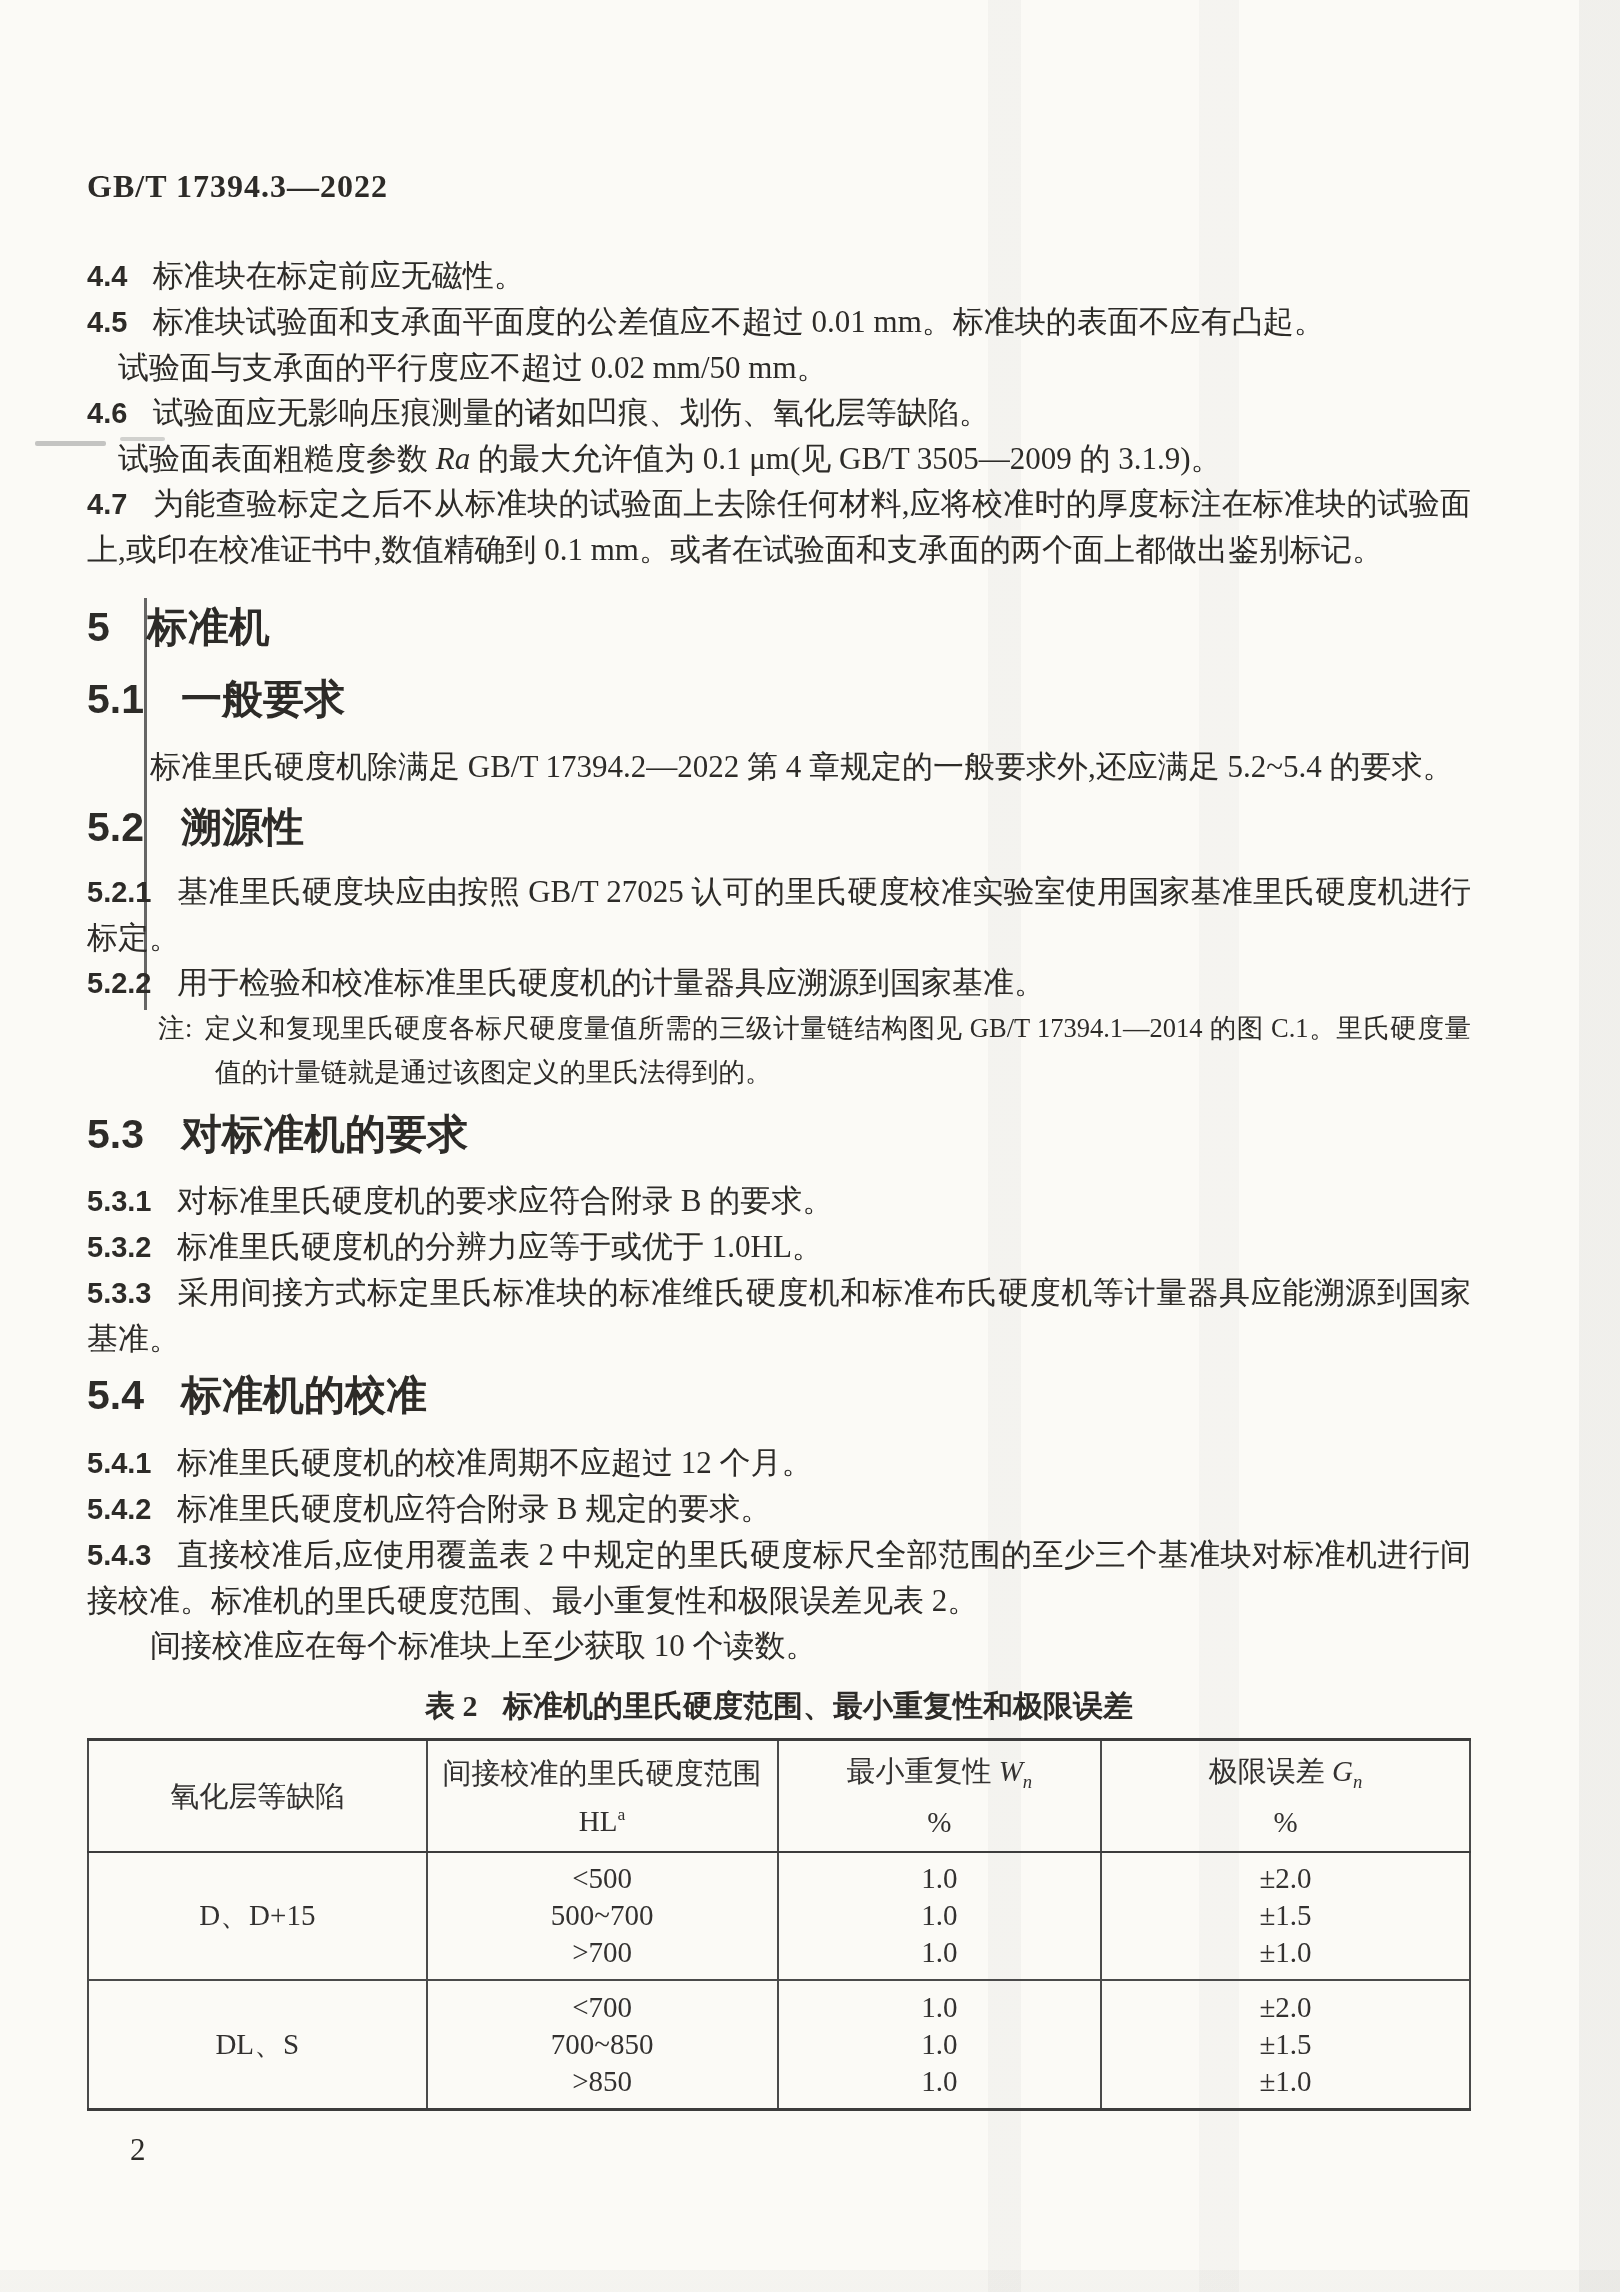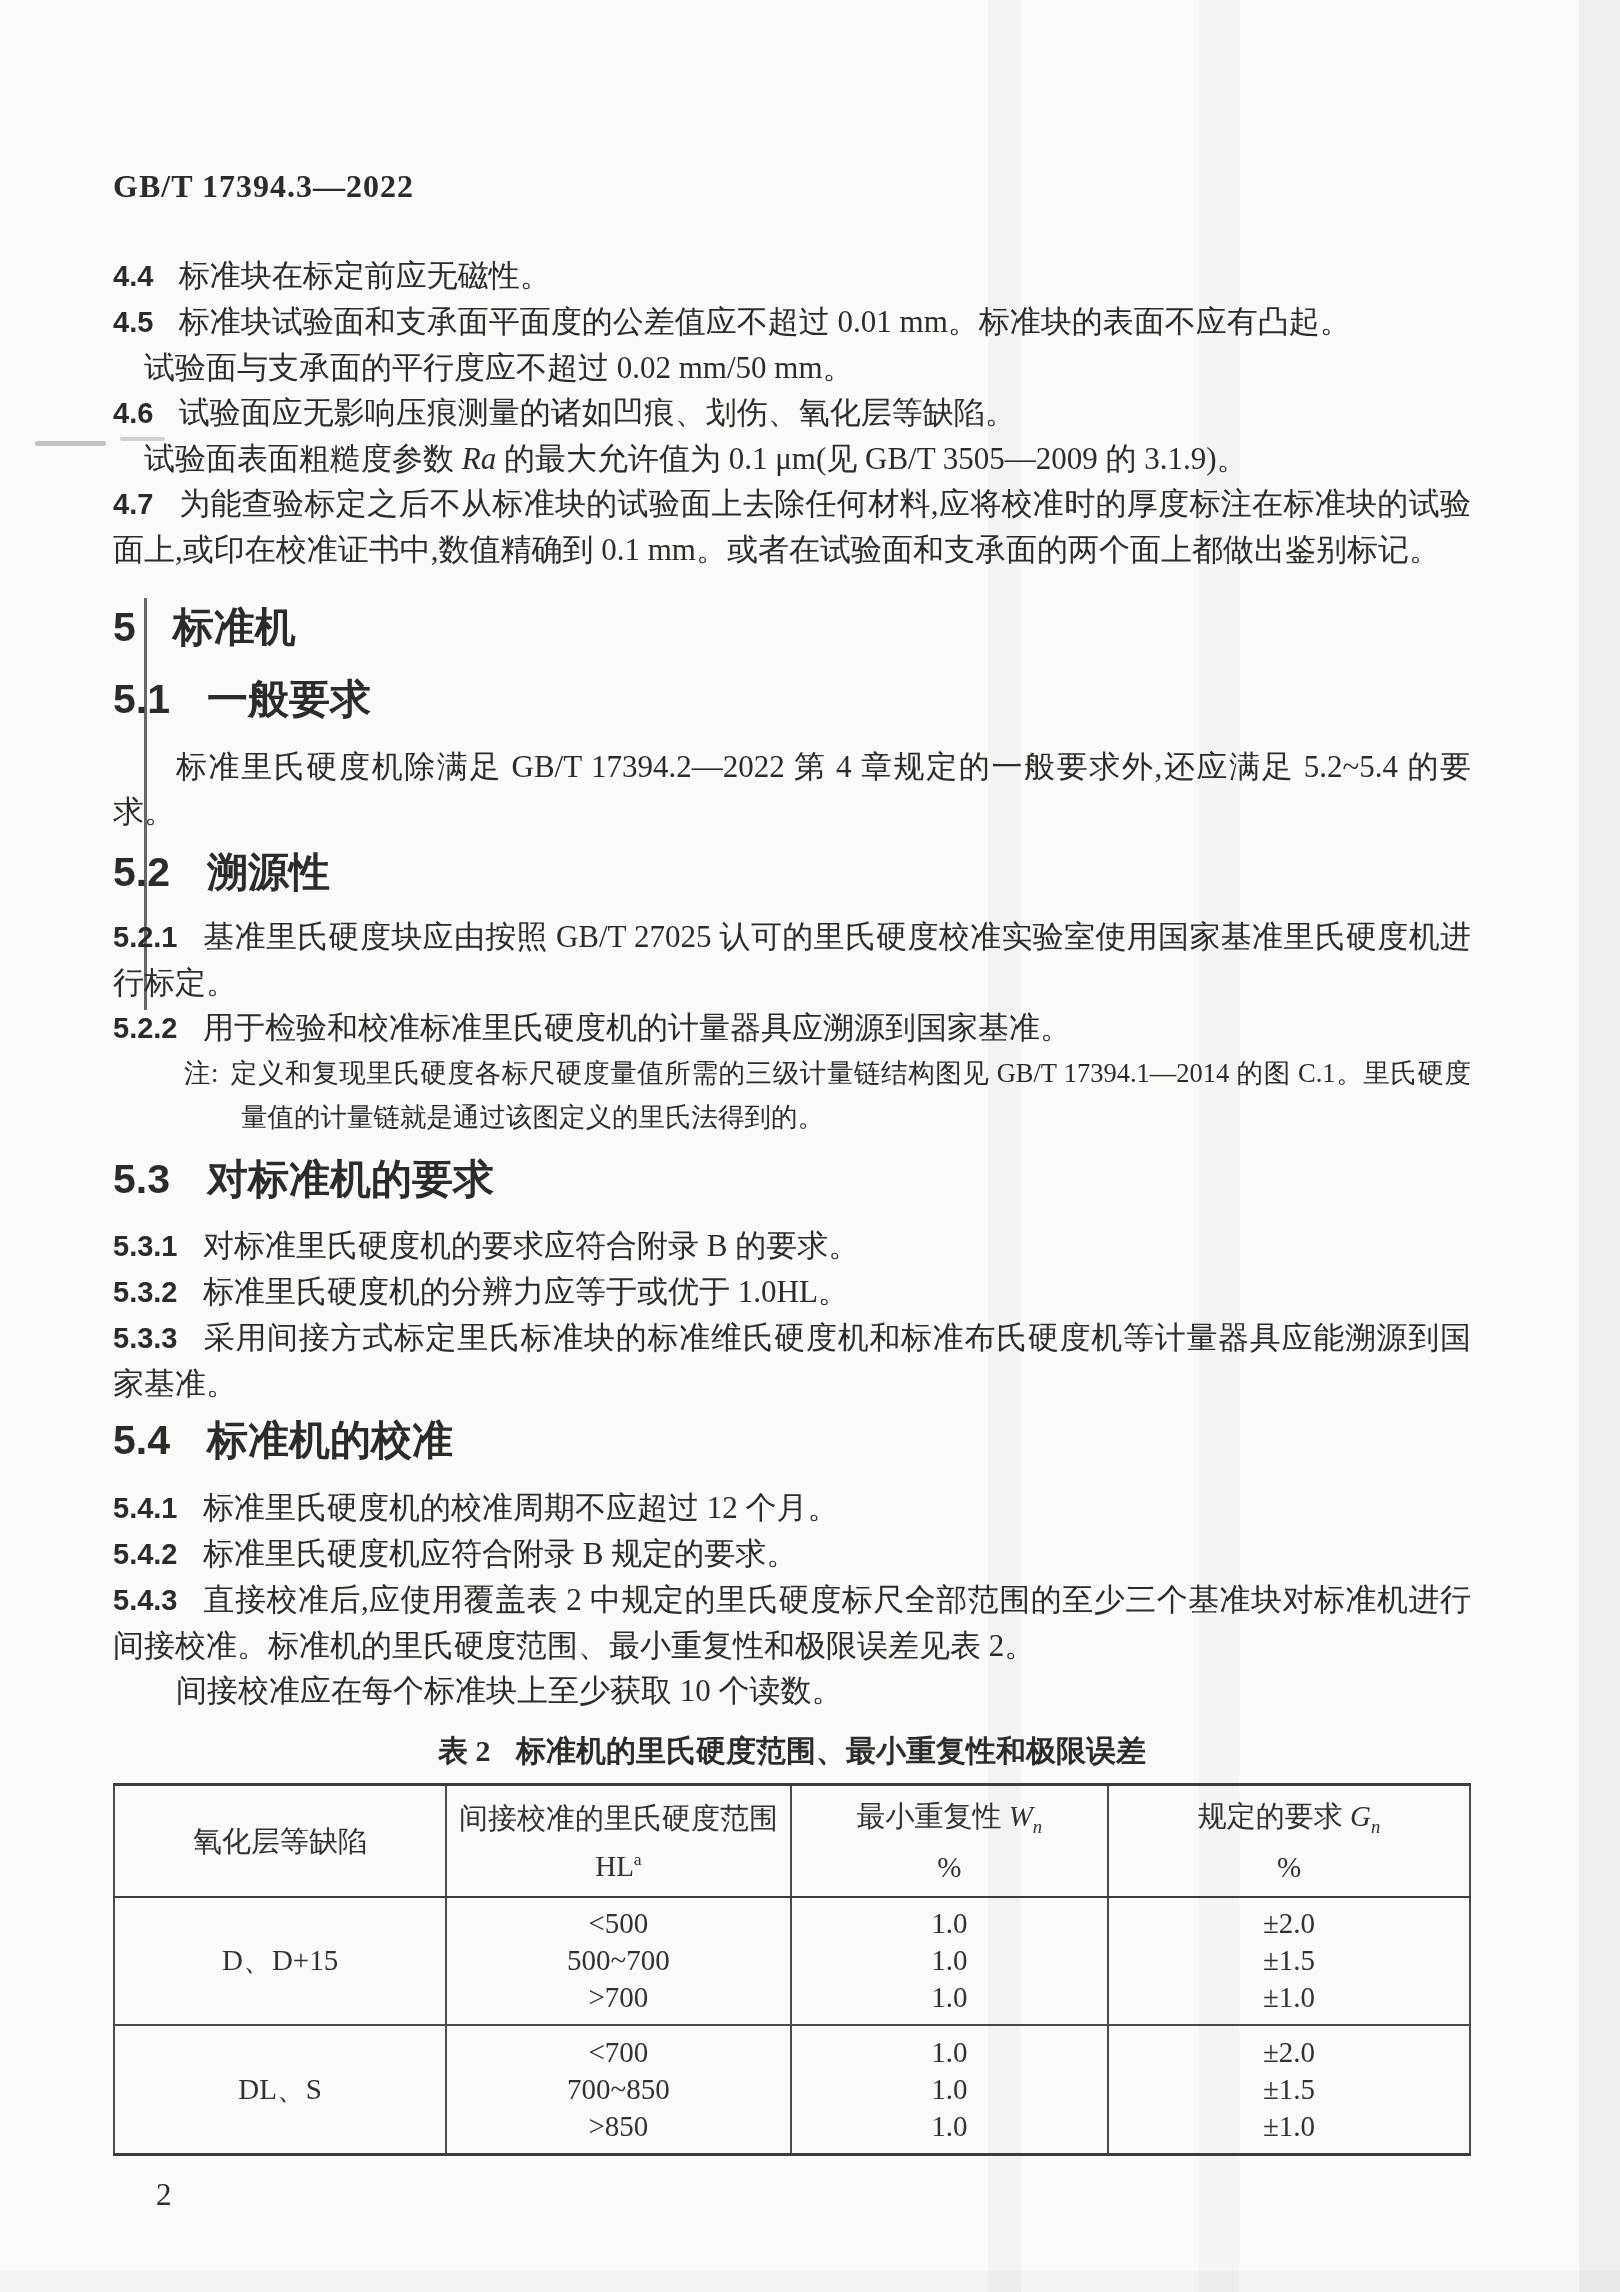--- a/index.html
+++ b/index.html
@@ -13,21 +13,21 @@
   }
   
   .page::before{
     content:"";position:absolute;inset:0;pointer-events:none;
     background:
       linear-gradient(90deg, transparent 0 61%, rgba(110,110,110,.05) 61% 63%, transparent 63% 74%, rgba(110,110,110,.045) 74% 76.5%, transparent 76.5% 97.5%, rgba(100,100,100,.07) 97.5% 100%),
       linear-gradient(0deg, rgba(120,120,120,.05) 0 1%, transparent 1% 100%);
   }
   .content{
     position:absolute;inset:0;
-    padding:167px 149px 0 113px;
+    padding:167px 149px 0 87px;
     box-sizing:border-box;
   }
   .running-header{
     font-size:32px;font-weight:700;line-height:39px;
     letter-spacing:1px;margin:0 0 47px 0;
   }
   p{margin:0;}
   .clause{font-size:31px;line-height:45px;text-align:justify;}
   .num{
     font-family:"Liberation Sans","DejaVu Sans",sans-serif;
@@ -194,21 +194,21 @@
           </th>
           <th>
             <div>间接校准的里氏硬度范围</div>
             <div><span>HL</span><sup>a</sup></div>
           </th>
           <th>
             <div><span>最小重复性 </span><span class="var">W</span><sub>n</sub></div>
             <div>%</div>
           </th>
           <th>
-            <div><span>规定的要求 </span><span class="var">G</span><sub>n</sub></div>
+            <div><span>极限误差 </span><span class="var">G</span><sub>n</sub></div>
             <div>%</div>
           </th>
         </tr>
       </thead>
       <tbody>
         <tr>
           <td>D、D+15</td>
           <td>
             <div class="ln">&lt;500</div>
             <div class="ln">500~700</div>

